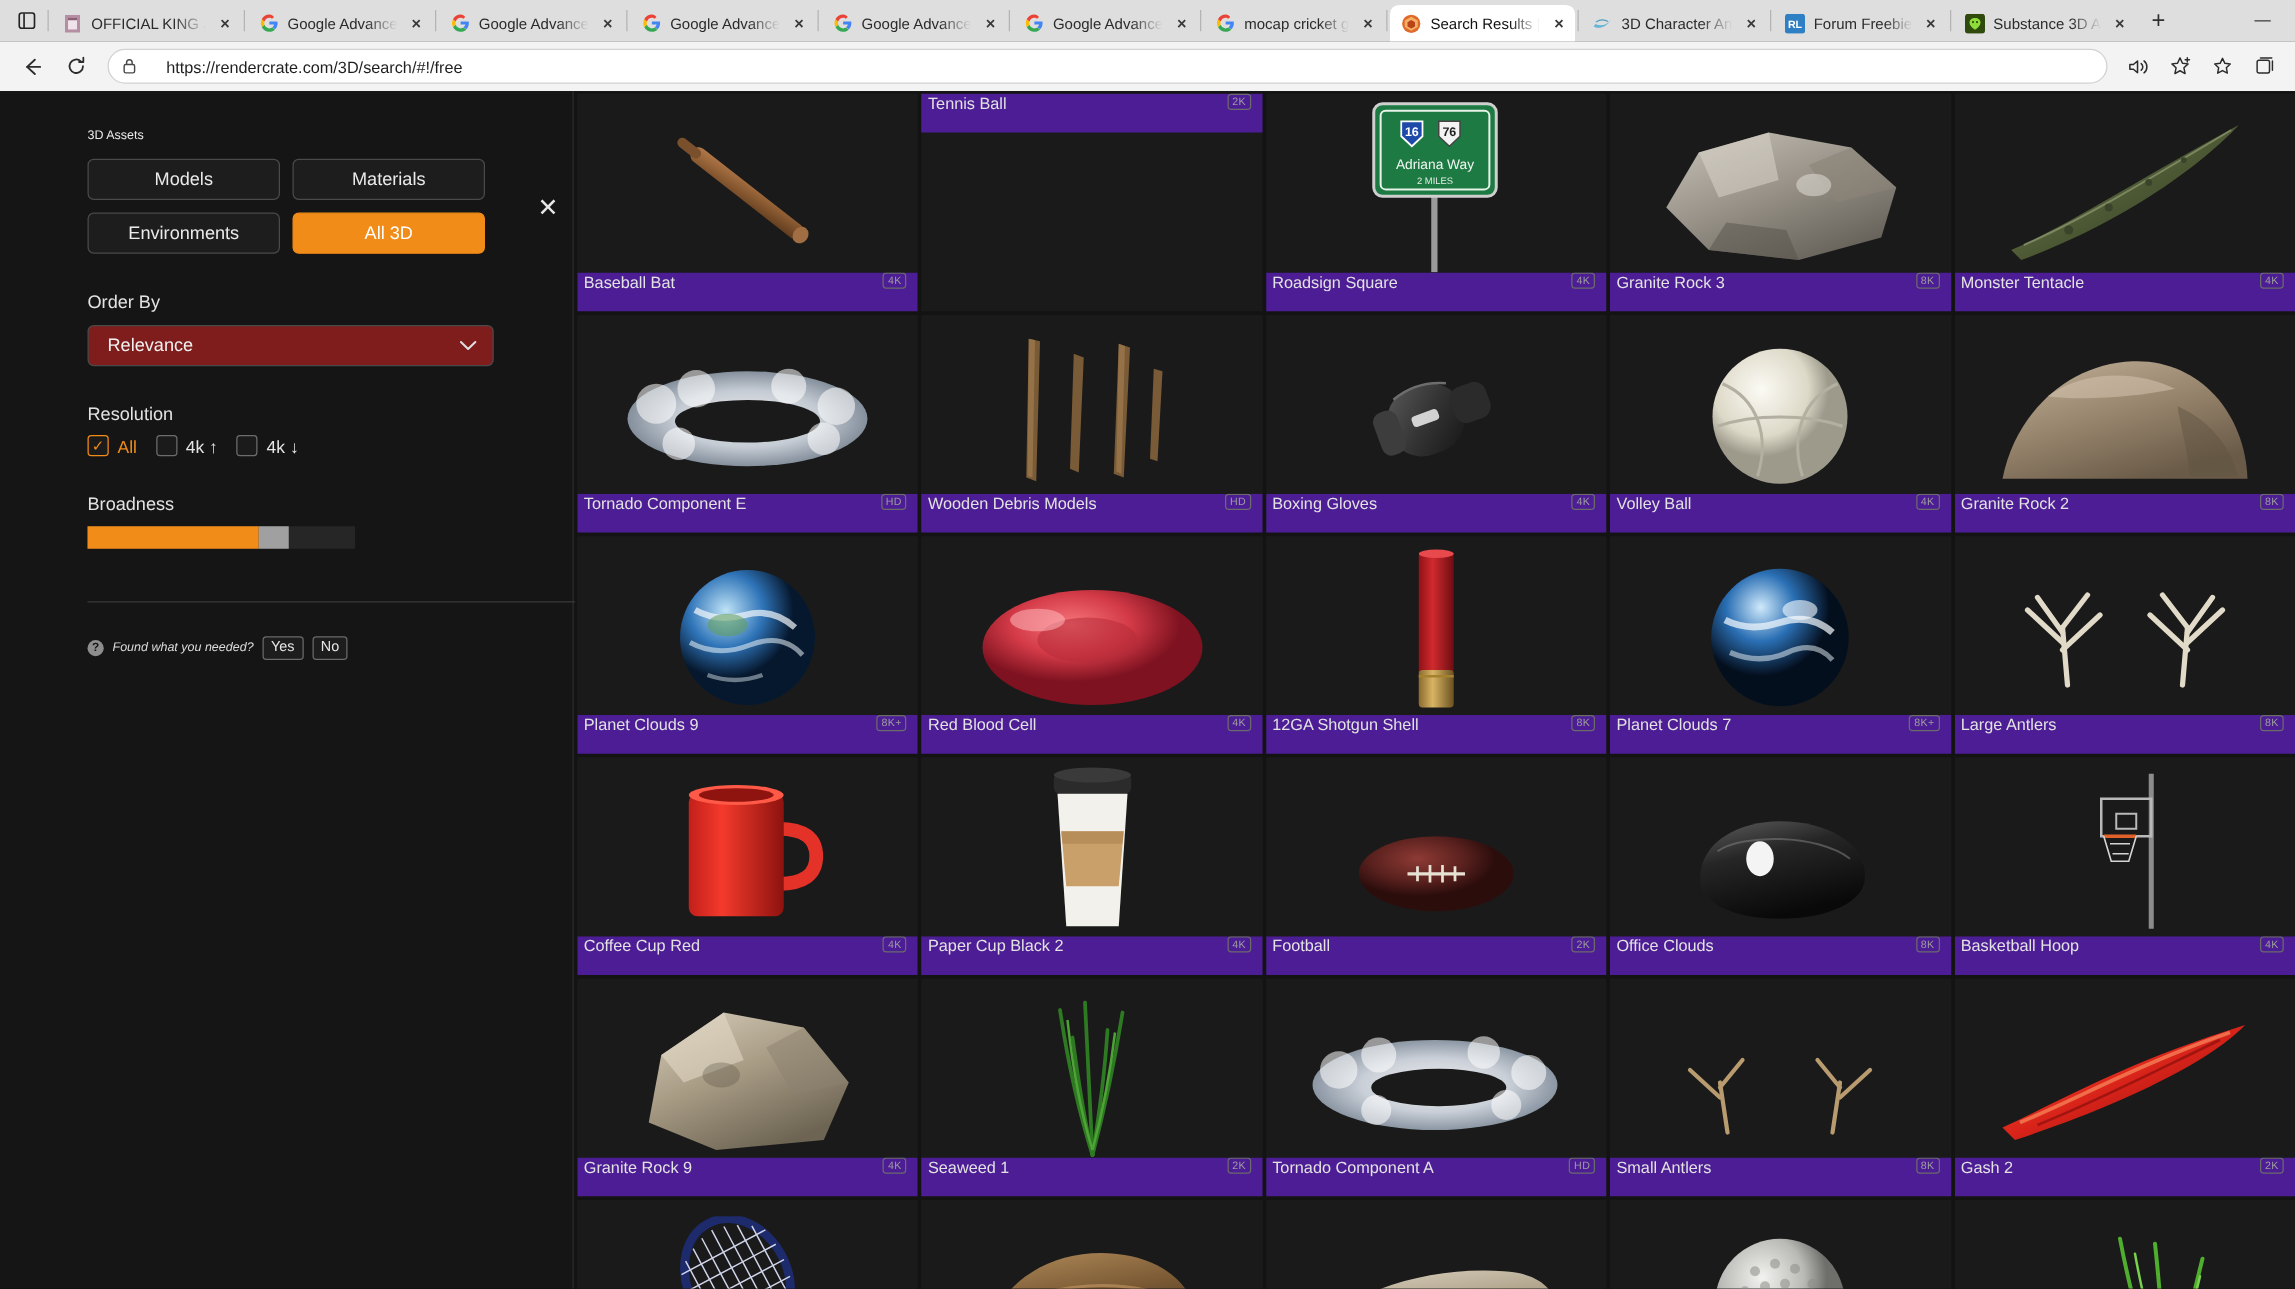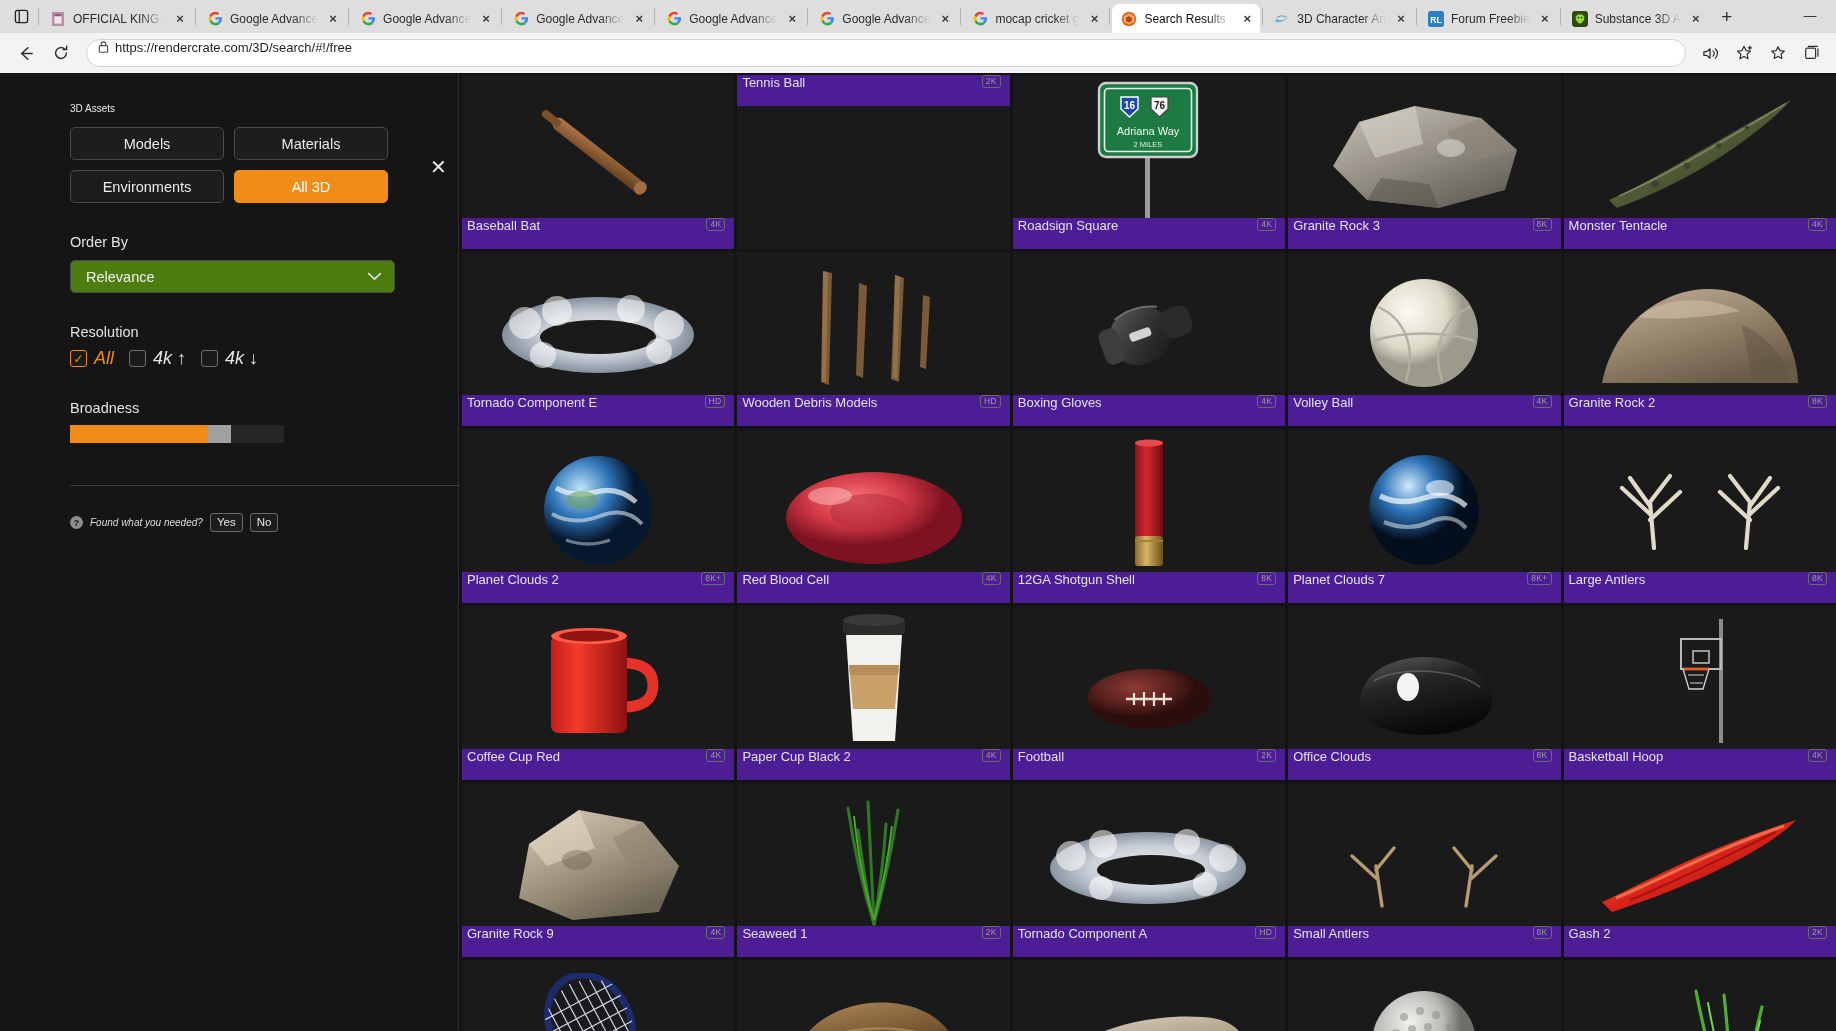--- a/index.html
+++ b/index.html
@@ -53,21 +53,21 @@
 
   
   .navbar {
     height: 40px; background: #f3f3f3; display: flex; align-items: center;
     padding: 0 8px; gap: 2px; flex: 0 0 40px;
   }
   .navbtn { width: 34px; height: 30px; display:flex; align-items:center; justify-content:center;
             border-radius: 4px; color: #2c2c2c; }
   .omnibox {
     flex: 1 1 auto; height: 28px; background: #fff; border: 1px solid #d2d2d2;
-    border-radius: 14px; display: flex; align-items: flex-start; padding: 0 10px; gap: 5px;
+    border-radius: 14px; display: flex; align-items: center; padding: 0 10px; gap: 23px;
     margin: 0 6px; min-width: 0;
   }
   .omnibox .url { font-size: 13px; color: #1f1f1f; white-space: nowrap; overflow: hidden; }
   .navright { display:flex; align-items:center; gap: 2px; }
   .navright .navbtn { width: 32px; }
 
   
   .page { flex: 1 1 auto; display: flex; background: #131313; min-height: 0; position: relative; }
 
   
@@ -83,30 +83,30 @@
   .chipgrid { display: grid; grid-template-columns: 1fr 1fr; gap: 10px; width: 318px; }
   .chip {
     height: 33px; border: 1px solid #4a4a4a; border-radius: 5px; background: #1d1d1d;
     color: #eaeaea; font-size: 14.5px; display:flex; align-items:center; justify-content:center;
   }
   .chip.active { background: #f28c18; border-color: #f28c18; color: #fff; }
 
   .side-label { color: #e3e3e3; font-size: 14.5px; margin: 31px 0 10px 0; }
   .select {
     width: 325px; height: 33px; border: 1px solid #4a4a4a; border-radius: 5px;
-    background: #4d7c0f; color: #f0f0f0; font-size: 14.5px;
+    background: #7f1d1d; color: #f0f0f0; font-size: 14.5px;
     display: flex; align-items: center; justify-content: space-between; padding: 0 12px 0 15px;
   }
   .res-row { display: flex; align-items: center; gap: 7px; margin-top: 3px; }
   .cbox {
     width: 17px; height: 17px; border: 1px solid #6d6d6d; border-radius: 3px; background: #1b1b1b;
     display:flex; align-items:center; justify-content:center; font-size: 12px; color: #f28c18;
   }
   .cbox.checked { border-color: #f28c18; }
-  .res-txt { font-size: 18px; color: #e4e4e4; margin-right: 8px; font-style: italic; }
+  .res-txt { font-size: 14px; color: #e4e4e4; margin-right: 8px; }
   .res-txt.on { color: #f28c18; }
 
   .slider-track { width: 214px; height: 18px; background: #262626; display:flex; margin-top: 9px; }
   .slider-fill { width: 151px; background: #f28c18; }
   .slider-knob { width: 24px; background: #a0a0a0; }
 
   .divider { width: 390px; height: 1px; background: #3a3a3a; margin: 42px 0 0 0; }
   .feedback { display:flex; align-items:center; gap: 7px; margin-top: 27px; }
   .help-ic {
     width: 13px; height: 13px; border-radius: 50%; background: #8d8d8d; color: #151515;
@@ -615,21 +615,21 @@
                   </radialGradient>
                 </defs>
                 <circle cx="62" cy="62" r="54" fill="url(#pc2)"></circle>
                 <path d="M20 40 q18 10 40 4 t40 10" fill="none" stroke="#f3f8fb" stroke-width="5" opacity=".7"></path>
                 <path d="M16 66 q22 12 48 2 t42 8" fill="none" stroke="#eaf4fa" stroke-width="4" opacity=".55"></path>
                 <path d="M30 92 q22 8 44 0" fill="none" stroke="#e6f2f8" stroke-width="3.4" opacity=".45"></path>
                 <ellipse cx="46" cy="52" rx="16" ry="9" fill="#5f9c55" opacity=".55"></ellipse>
               </svg>
             </div>
             <div class="cardbar">
-              <span class="cardname">Planet Clouds 2</span>
+              <span class="cardname">Planet Clouds 9</span>
               <span class="resbadge">8K+</span>
             </div>
           </div>
           <div class="card">
             <div class="thumb">
               <svg width="200" height="110" viewBox="0 0 200 110">
                 <defs>
                   <radialGradient id="rb" cx=".4" cy=".3">
                     <stop offset="0" stop-color="#f7757a"></stop>
                     <stop offset=".55" stop-color="#d23946"></stop>

